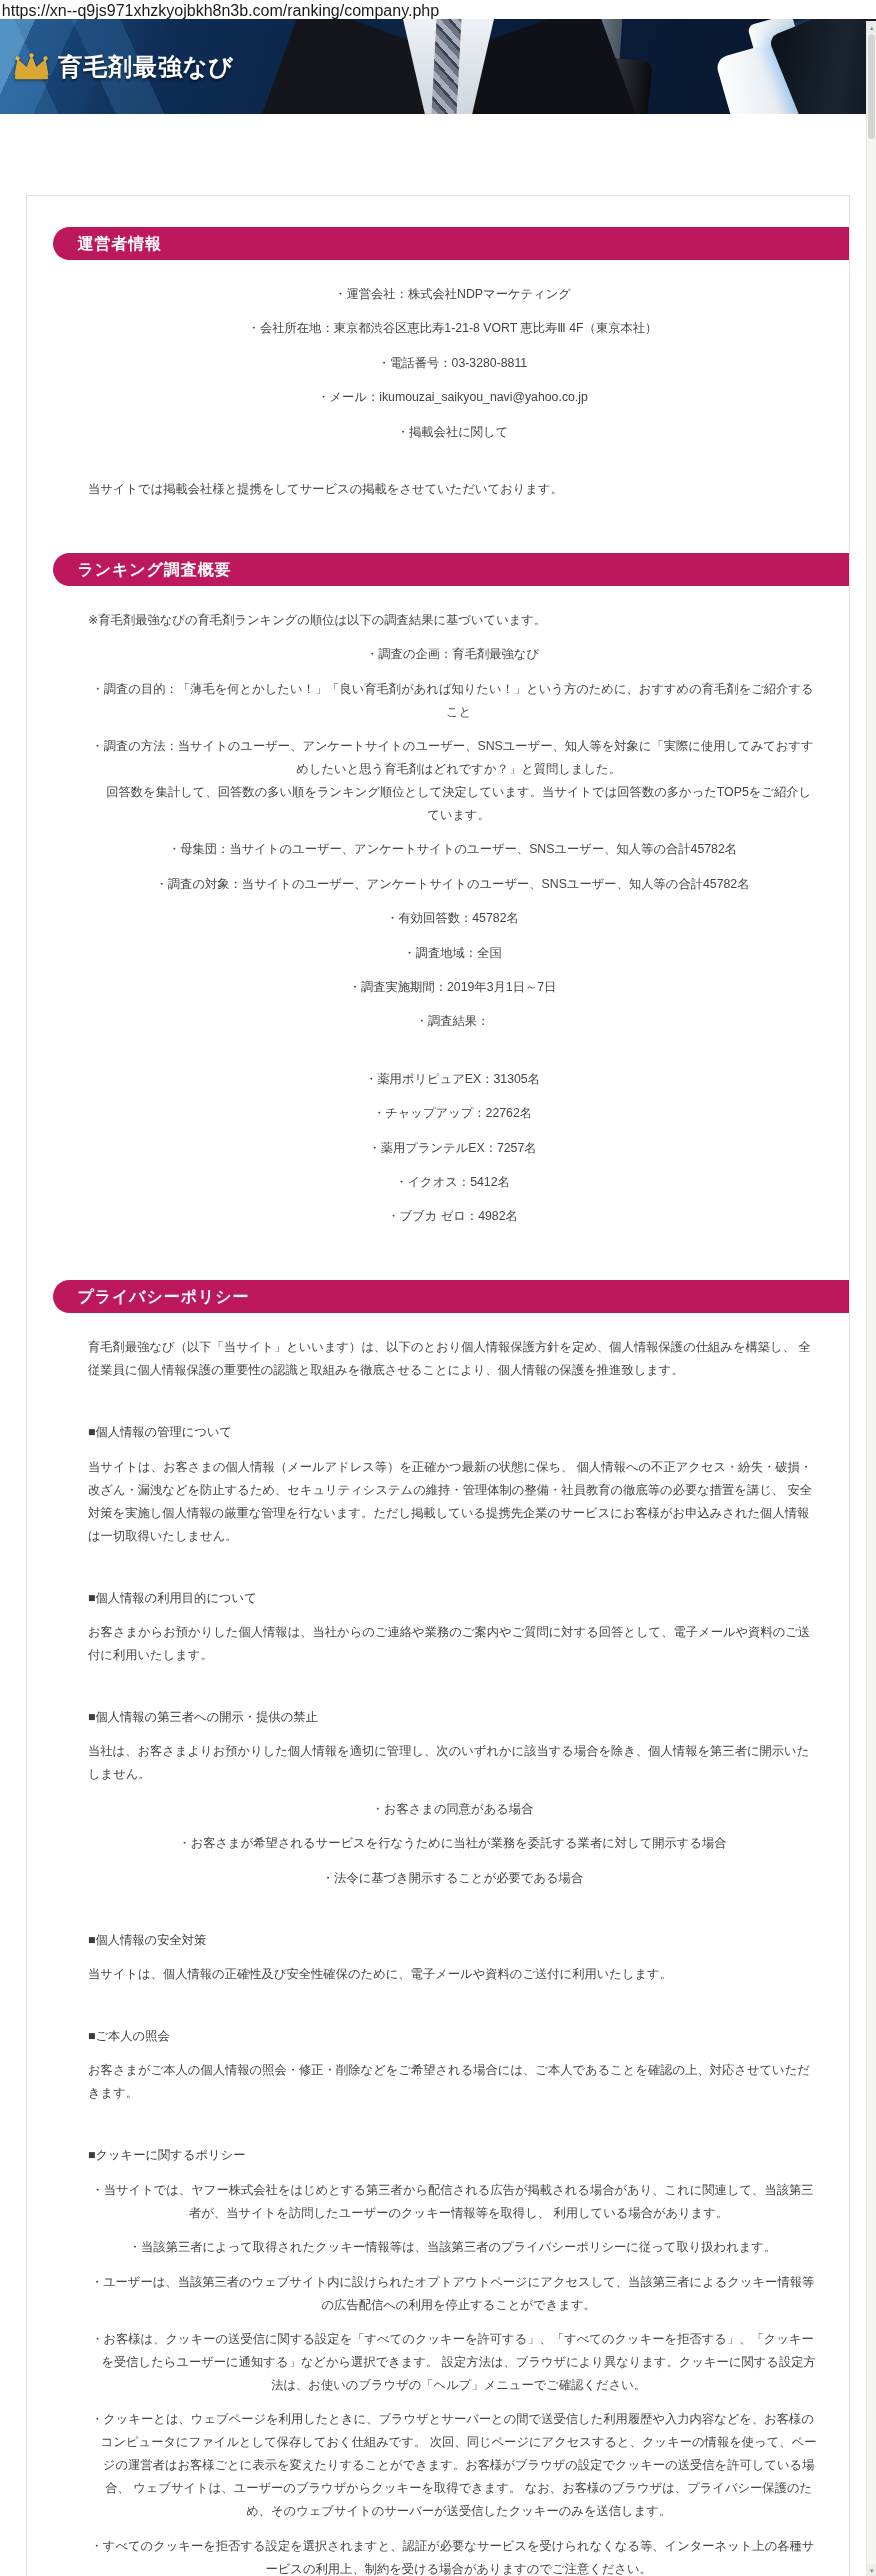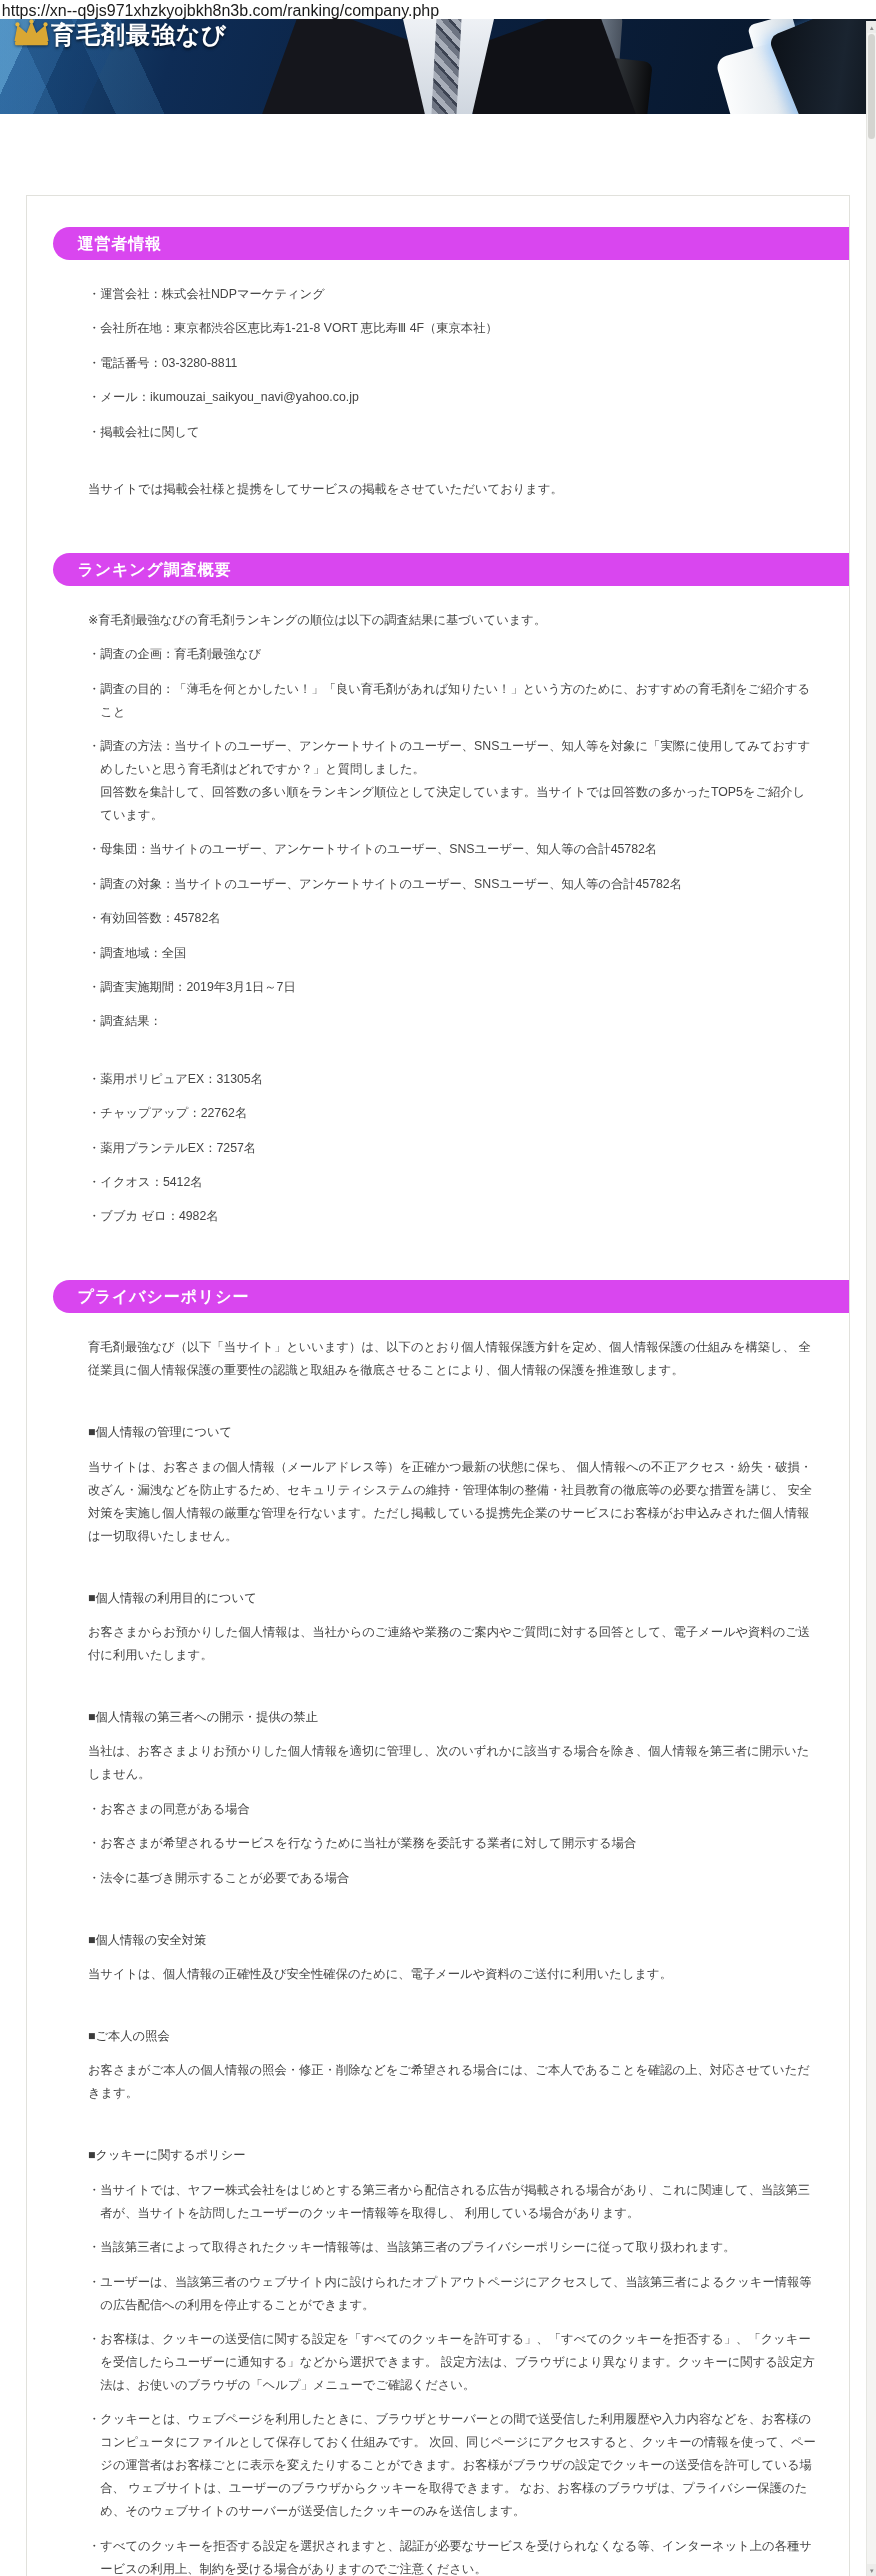--- a/index.html
+++ b/index.html
@@ -41,39 +41,39 @@
     background:linear-gradient(120deg,#0c1118,#1a2430 50%,#05080c); transform:rotate(-22deg); border-radius:10.5px;
     box-shadow:-7px 0 14px rgba(90,170,255,.45); }
   .bn-man { position:absolute; left:322px; top:0; width:254px; height:95px; overflow:visible; }
   .suit-left { position:absolute; left:-46px; top:5.3px; width:153px; height:131px; background:#15161c; transform:rotate(20deg); }
   .suit-right { position:absolute; right:-46px; top:5.3px; width:153px; height:131px; background:#101116; transform:rotate(-20deg); }
   .shirt { position:absolute; left:81px; top:0; width:91px; height:95px;
     background:linear-gradient(#eef1f5,#cfd6df); clip-path:polygon(0 0,100% 0,76% 100%,24% 100%); }
   .chin { position:absolute; left:103px; top:-10.5px; width:53px; height:23px; border-radius:50%; background:#d8b098; }
   .tie { position:absolute; left:112px; top:-1.8px; width:24.5px; height:98px;
     background:repeating-linear-gradient(45deg,#a8aeb9 0 5.3px,#6d7482 5.3px 10.5px,#3c4352 10.5px 13px); transform:rotate(3deg); }
-  .brand { position:absolute; left:12.3px; top:0; height:95px; display:flex; }
+  .brand { position:absolute; left:12.3px; top:0; height:95px; display:flex; align-items:center; gap:7px; }
   .crown { display:inline-flex; width:39px; height:28px; filter:drop-shadow(0 1.8px 1.8px rgba(0,0,0,.5)); }
   .site-title { font-size:24px; font-weight:bold; color:#fff; letter-spacing:0.9px;
     text-shadow:0 1.8px 2.6px rgba(0,0,0,.55); }
   
   .card {
     margin: 81px 26px 0 26px; background:#fff; border:0.9px solid #e1e1dc;
     padding: 31px 0 42px 0;
   }
   .sec { margin-bottom: 37px; }
   .sec:last-child { margin-bottom: 0; }
   .sec-heading {
     margin-left: 26px; height: 33px; line-height: 33px;
-    background: #d946ef; color: #fff; font-size: 16px; font-weight: bold;
+    background: #be185d; color: #fff; font-size: 16px; font-weight: bold;
     padding: 0 24.5px; border-radius: 16.6px 0 0 16.6px; letter-spacing: 0.9px;
   }
   .sec-body { padding: 23px 32px 3.5px 61px; font-size: 12.3px; line-height: 23px; color:#444; }
   .sec-body p { margin: 0 0 11.4px 0; }
-  .list-item { white-space: pre-wrap; padding-left: 12.3px; text-indent: -12.3px; }
+  .list-item { white-space: pre-wrap; padding-left: 12.3px; text-indent: -12.3px; text-align: center; }
   .sub-heading { margin-top: 39px !important; color:#3c3c3c; }
   .spacer { height: 23px; }
   
   .scrollbar { position:absolute; top:21px; right:0; width:9.6px; height:2555px;
     background:#f4f4f2; border-left:0.9px solid #e6e6e2; }
   .sb-arrow { height:12.3px; font-size:6.1px; color:#8a8a8a; text-align:center; line-height:13px;
     background:#ececea; cursor:pointer; }
   .sb-arrow.down { position:absolute; bottom:0; left:0; right:0; }
   .sb-thumb { position:absolute; top:13px; left:0.9px; width:7px; height:105px;
     background:#d4d4d0; border-radius:3.5px; cursor:grab; }

